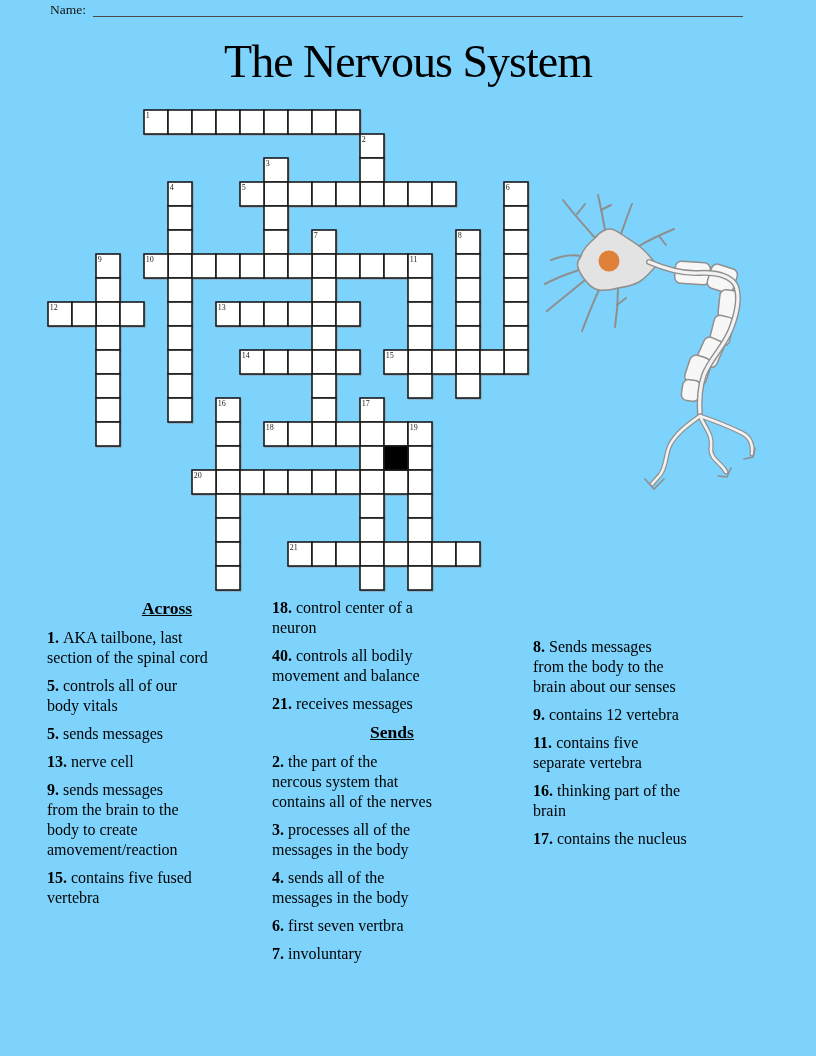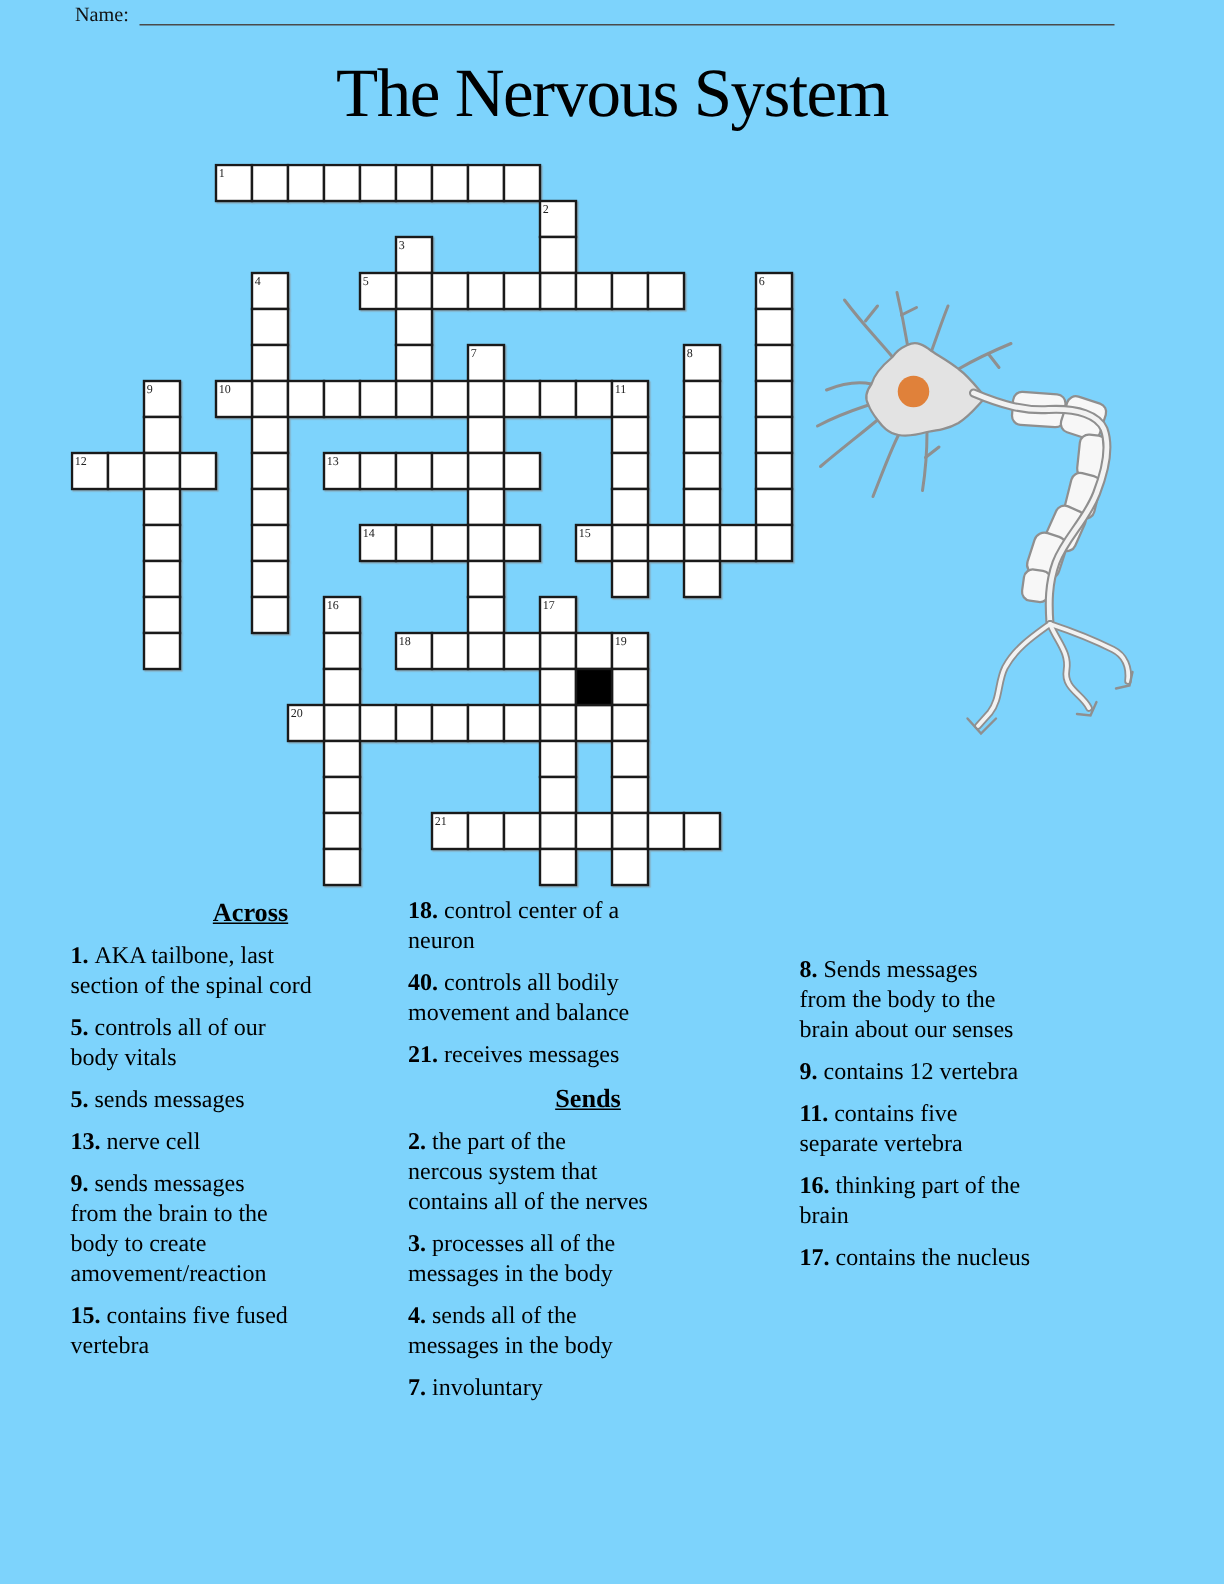--- a/index.html
+++ b/index.html
@@ -267,20 +267,21 @@
 movement and balance</div>
         <div class="clue"><b>21. </b>receives messages</div>
         <div class="clue-head">Sends</div>
         <div class="clue"><b>2. </b>the part of the
 nercous system that
 contains all of the nerves</div>
         <div class="clue"><b>3. </b>processes all of the
 messages in the body</div>
         <div class="clue"><b>4. </b>sends all of the
 messages in the body</div>
+        <div class="clue"><b>6. </b>first seven vertbra</div>
         <div class="clue"><b>7. </b>involuntary</div>
       </div>
     <div class="clue-col" id="clue-col-2">
         <div class="clue"><b>8. </b>Sends messages
 from the body to the
 brain about our senses</div>
         <div class="clue"><b>9. </b>contains 12 vertebra</div>
         <div class="clue"><b>11. </b>contains five
 separate vertebra</div>
         <div class="clue"><b>16. </b>thinking part of the

